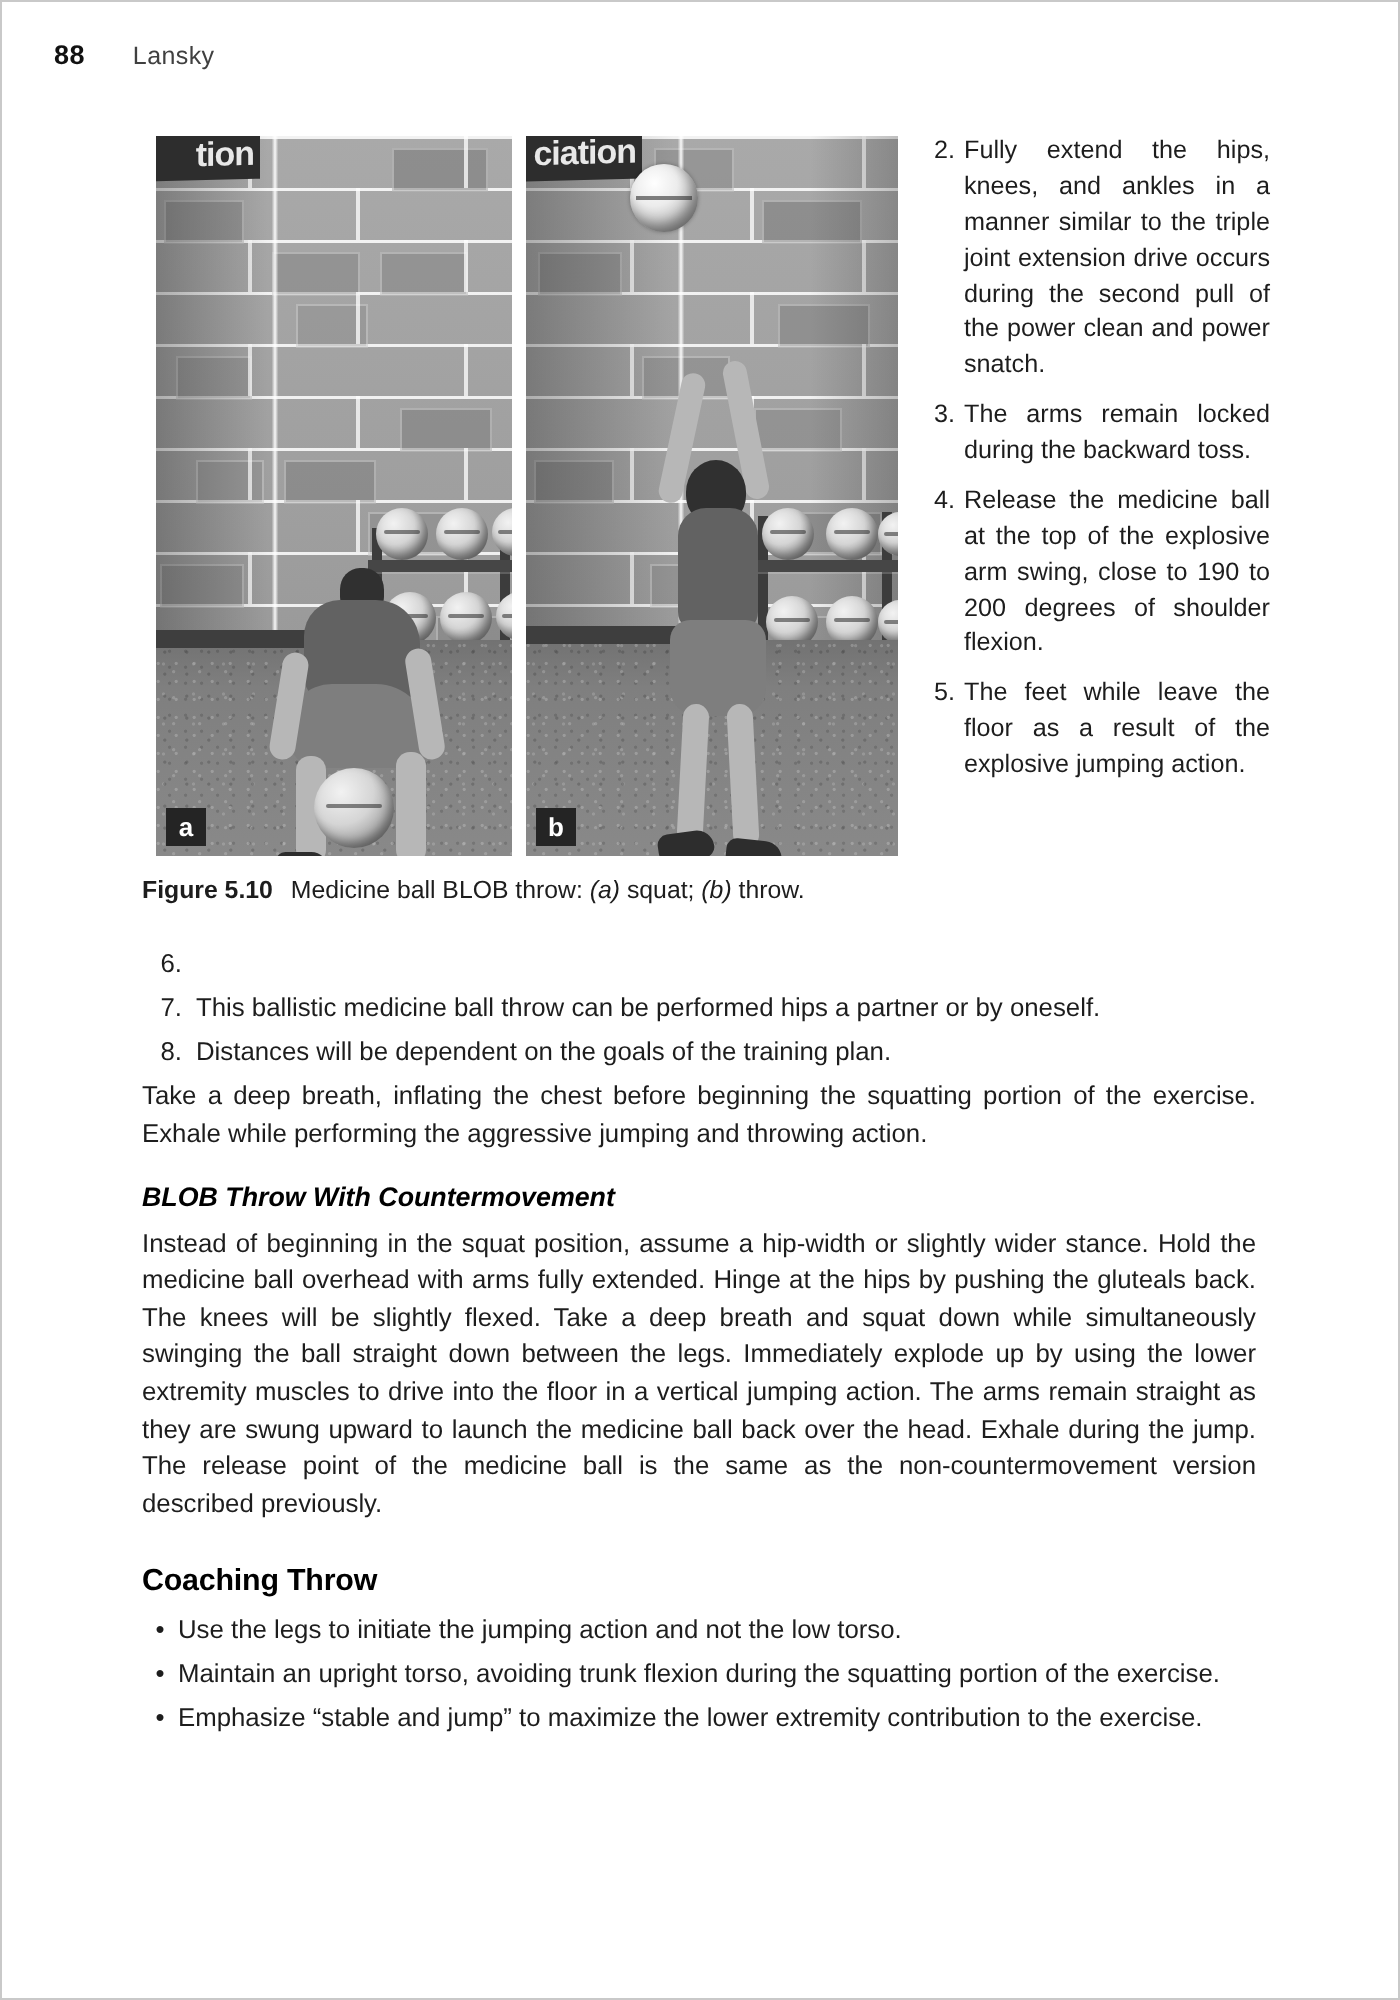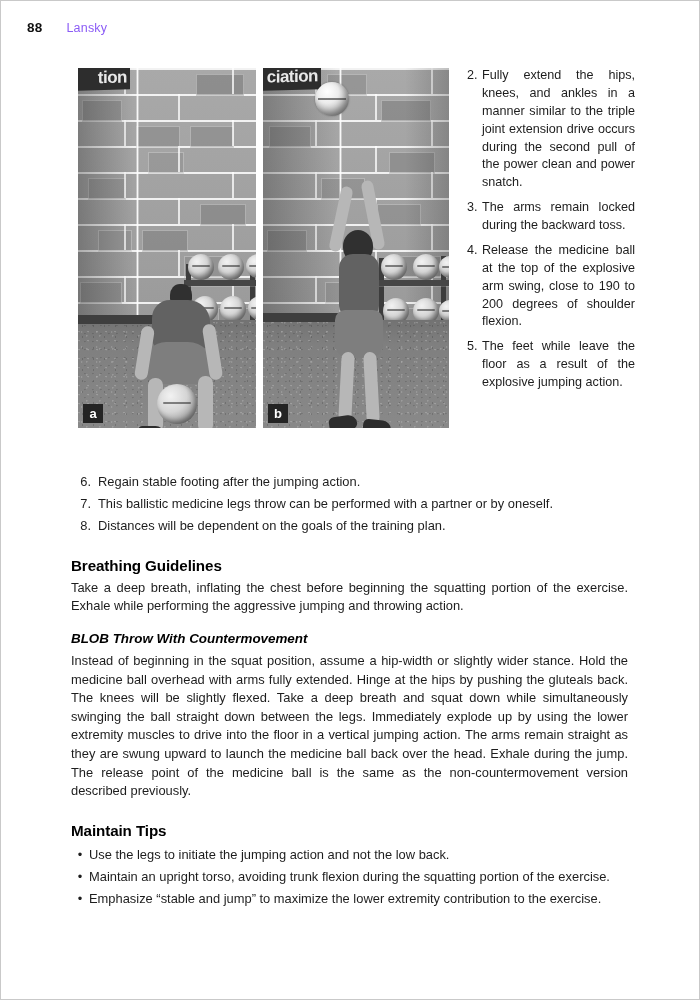--- a/index.html
+++ b/index.html
@@ -29,21 +29,21 @@
   }
   .folio {
     font-size: 13.5px;
     font-weight: bold;
     color: #111111;
     letter-spacing: 0.2px;
   }
   .head-title {
     margin-left: 24px;
     font-size: 12.5px;
-    color: #8b5cf6;
+    color: #404040;
     letter-spacing: 0.2px;
   }
 
   
   .figure-block {
     position: absolute;
     left: 77px;
     top: 67px;
     width: 371px;
     height: 360px;
@@ -505,49 +505,50 @@
     <div class="num-item">
       <span class="num">4.</span>
       <span class="num-text">Release the medicine ball at the top of the explosive arm swing, close to 190 to 200 degrees of shoulder flexion.</span>
     </div>
     <div class="num-item">
       <span class="num">5.</span>
       <span class="num-text">The feet while leave the floor as a result of the explosive jumping action.</span>
     </div>
   </div>
 
+  <div class="caption">
+    <span class="cap-label">Figure 5.10</span><span>Medicine ball BLOB throw: </span><em>(a)</em><span> squat; </span><em>(b)</em><span> throw.</span>
+  </div>
 
   <div class="body-col">
 
     <div class="ol-items">
       <div class="oli">
         <span class="num">6.</span>
-        <span>Regain stable footing after the jumping action.</span>
       </div>
       <div class="oli">
         <span class="num">7.</span>
-        <span>This ballistic medicine legs throw can be performed with a partner or by oneself.</span>
+        <span>This ballistic medicine ball throw can be performed hips a partner or by oneself.</span>
       </div>
       <div class="oli">
         <span class="num">8.</span>
         <span>Distances will be dependent on the goals of the training plan.</span>
       </div>
     </div>
 
-    <h2 class="sec">Breathing Guidelines</h2>
     <p class="para">Take a deep breath, inflating the chest before beginning the squatting portion of the exercise. Exhale while performing the aggressive jumping and throwing action.</p>
 
     <h3 class="subsec">BLOB Throw With Countermovement</h3>
     <p class="para">Instead of beginning in the squat position, assume a hip-width or slightly wider stance. Hold the medicine ball overhead with arms fully extended. Hinge at the hips by pushing the gluteals back. The knees will be slightly flexed. Take a deep breath and squat down while simultaneously swinging the ball straight down between the legs. Immediately explode up by using the lower extremity muscles to drive into the floor in a vertical jumping action. The arms remain straight as they are swung upward to launch the medicine ball back over the head. Exhale during the jump. The release point of the medicine ball is the same as the non-countermovement version described previously.</p>
 
-    <h2 class="sec">Maintain Tips</h2>
+    <h2 class="sec">Coaching Throw</h2>
     <ul class="bullets">
       <li>
         <span class="bullet">•</span>
-        <span class="btext">Use the legs to initiate the jumping action and not the low back.</span>
+        <span class="btext">Use the legs to initiate the jumping action and not the low torso.</span>
       </li>
       <li>
         <span class="bullet">•</span>
         <span class="btext">Maintain an upright torso, avoiding trunk flexion during the squatting portion of the exercise.</span>
       </li>
       <li>
         <span class="bullet">•</span>
         <span class="btext">Emphasize “stable and jump” to maximize the lower extremity contribution to the exercise.</span>
       </li>
     </ul>

